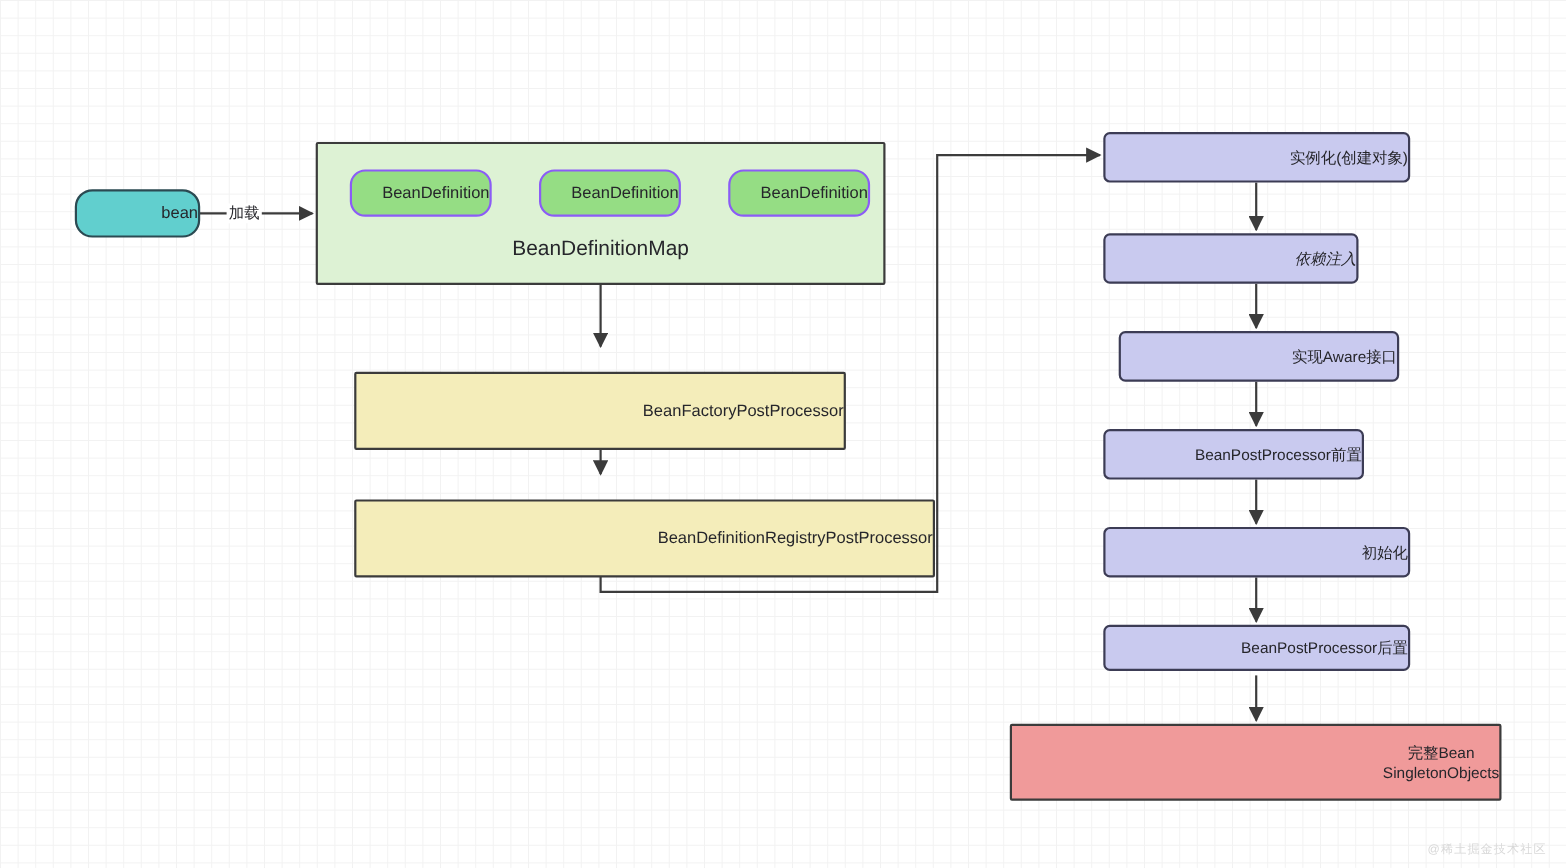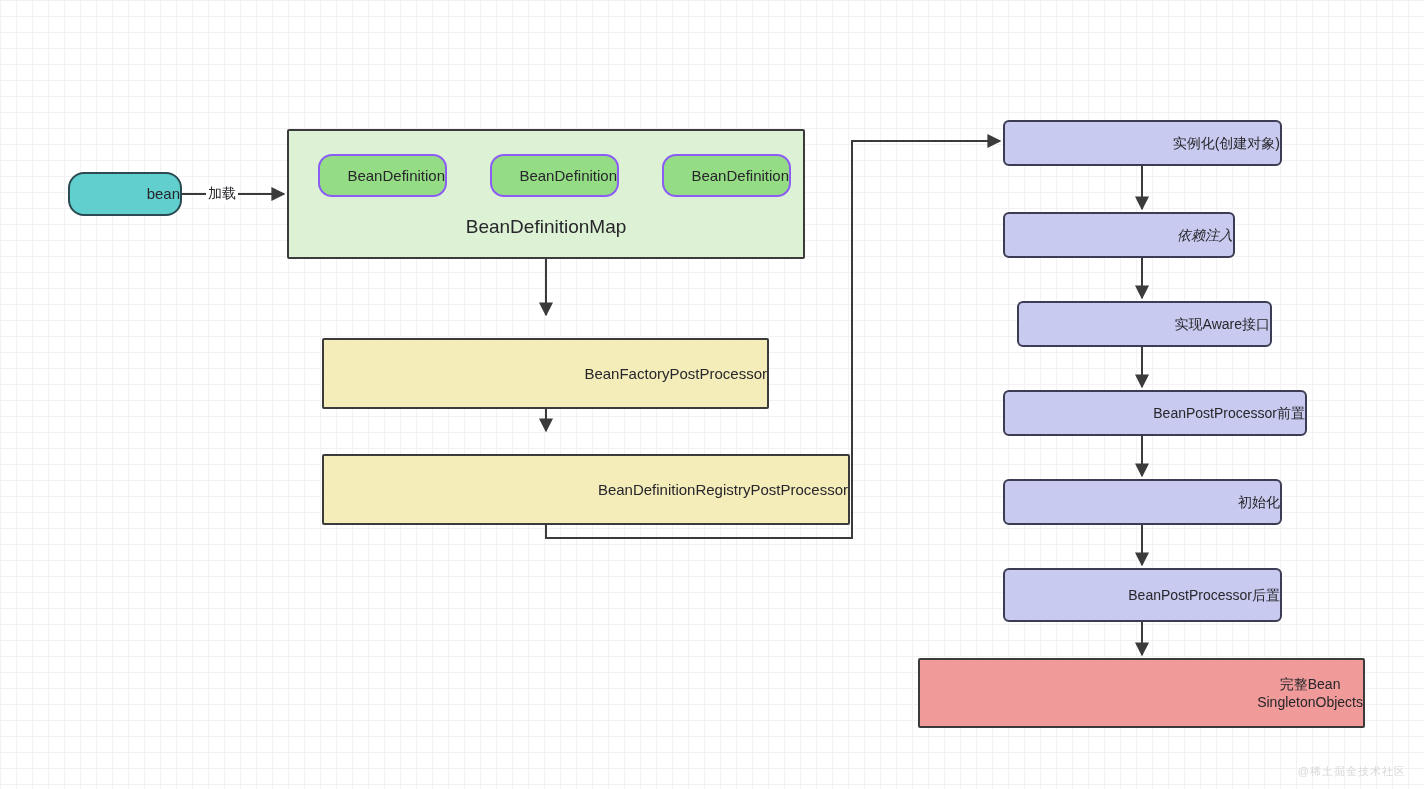--- a/index.html
+++ b/index.html
@@ -188,29 +188,29 @@
   </div>
 
   <div class="node box-blue" style="left:1003px; top:212px; width:232px; height:46px;font-style:italic;">
     <span>依赖注入</span>
   </div>
 
   <div class="node box-blue" style="left:1003px; top:301px; width:255px; height:46px;margin-left:14px;">
     <span>实现Aware接口</span>
   </div>
 
-  <div class="node box-blue" style="left:1003px; top:390px; width:304px; height:46px;">
+  <div class="node box-blue" style="left:1003px; top:390px; width:237px; height:46px;">
     <span>BeanPostProcessor前置</span>
   </div>
 
   <div class="node box-blue" style="left:1003px; top:479px; width:279px; height:46px;padding-left:36px;">
     <span>初始化</span>
   </div>
 
-  <div class="node box-blue" style="left:1003px; top:568px; width:279px; height:54px;">
+  <div class="node box-blue" style="left:1003px; top:568px; width:279px; height:42px;">
     <span>BeanPostProcessor后置</span>
   </div>
 
   <div class="node box-red" style="left:918px; top:658px; width:447px; height:70px;">
     <span>完整Bean
 SingletonObjects</span>
   </div>
 
   <div class="watermark">@稀土掘金技术社区</div>
 

